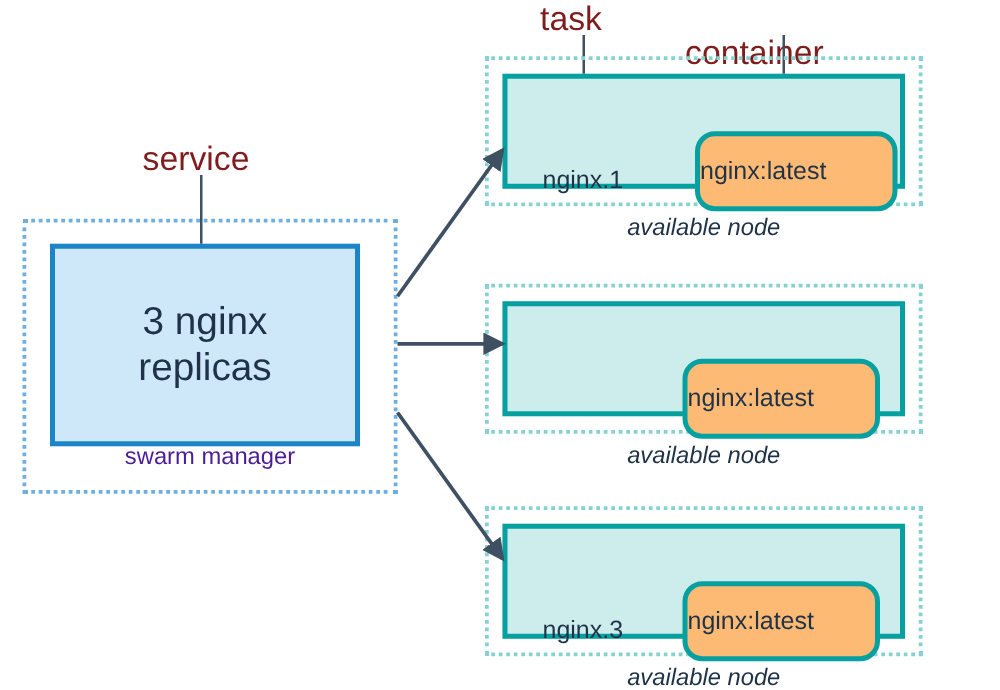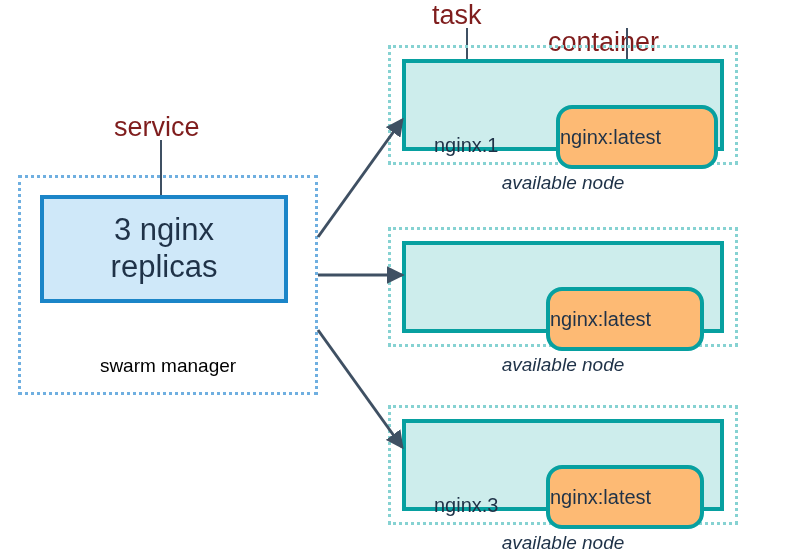--- a/index.html
+++ b/index.html
@@ -36,42 +36,42 @@
     width: 300px;
     height: 220px;
     border: 3px dotted #6FAFE0;
     box-sizing: border-box;
   }
   #service-box {
     position: absolute;
     left: 40px;
     top: 195px;
     width: 248px;
-    height: 108px;
+    height: 162px;
     background: #CFE8F9;
     border: 4px solid #1B85C8;
     box-sizing: border-box;
     display: flex;
     align-items: center;
     justify-content: center;
   }
   #service-box .service-text {
     color: #1F3248;
     font-size: 31px;
     line-height: 1.18;
     text-align: center;
     white-space: pre-line;
   }
   #swarm-manager-caption {
     position: absolute;
     left: 18px;
     top: 355px;
     width: 300px;
     text-align: center;
-    color: #000000;
+    color: #4c1d95;
     font-size: 19px;
   }
 
   
   .node-group {
     position: absolute;
     left: 388px;
     width: 350px;
     height: 120px;
     border: 3px dotted #86D2D2;

